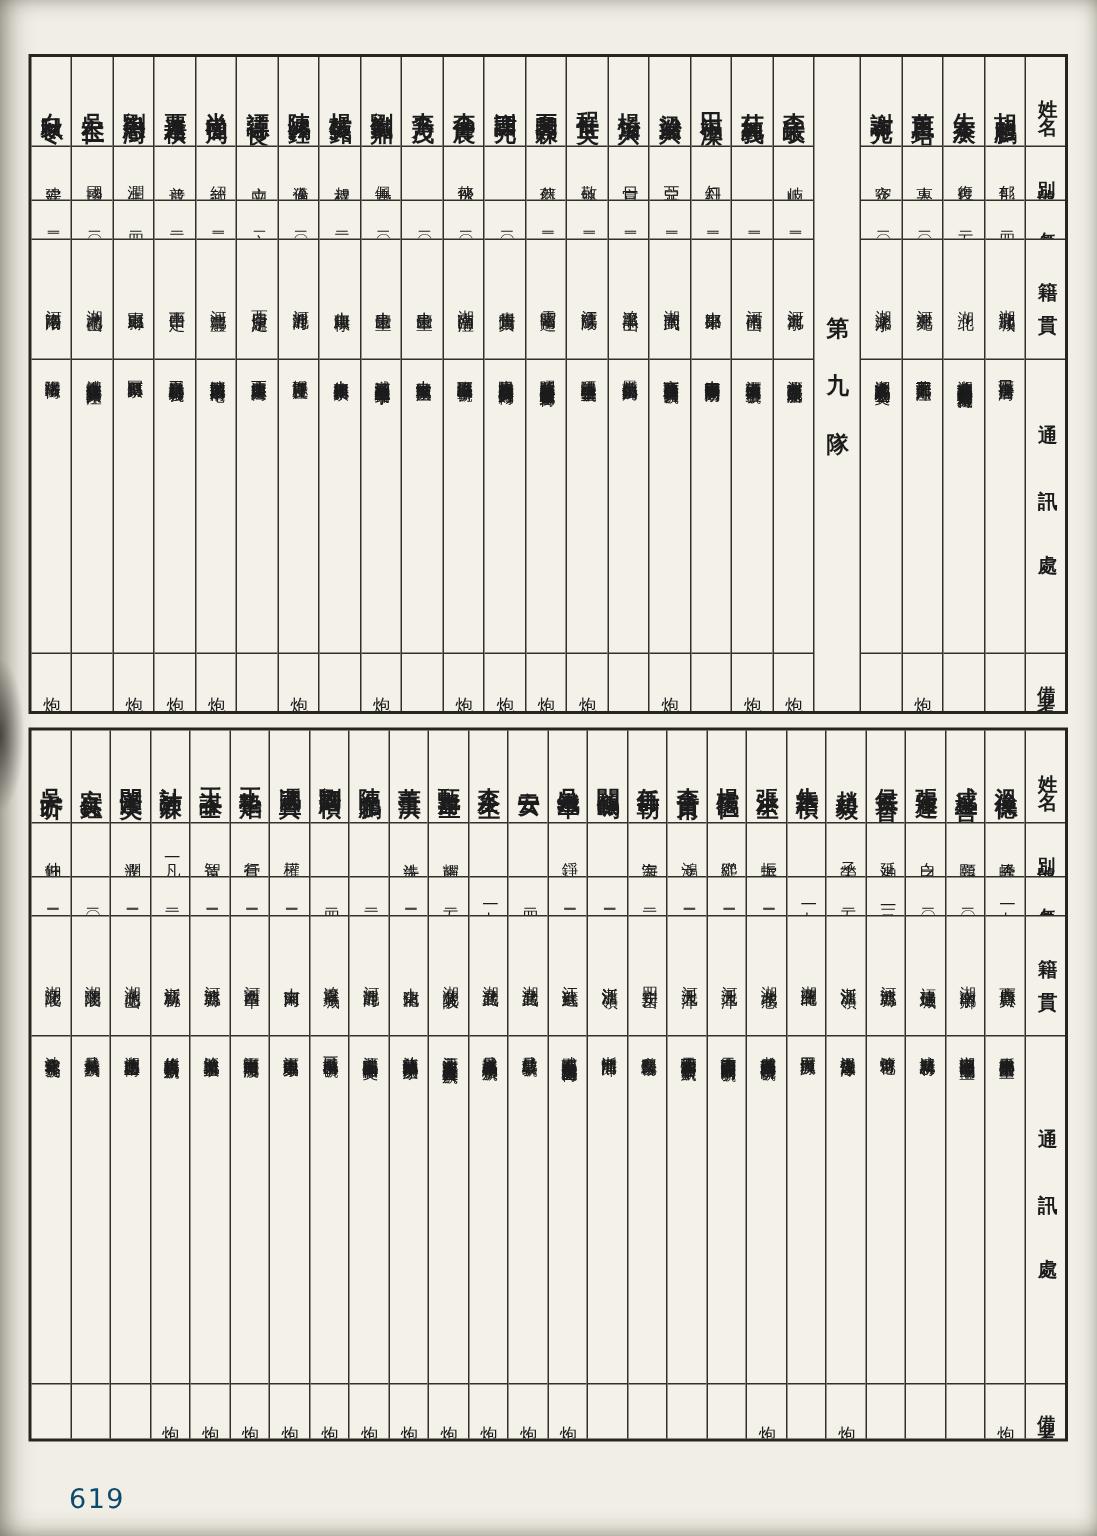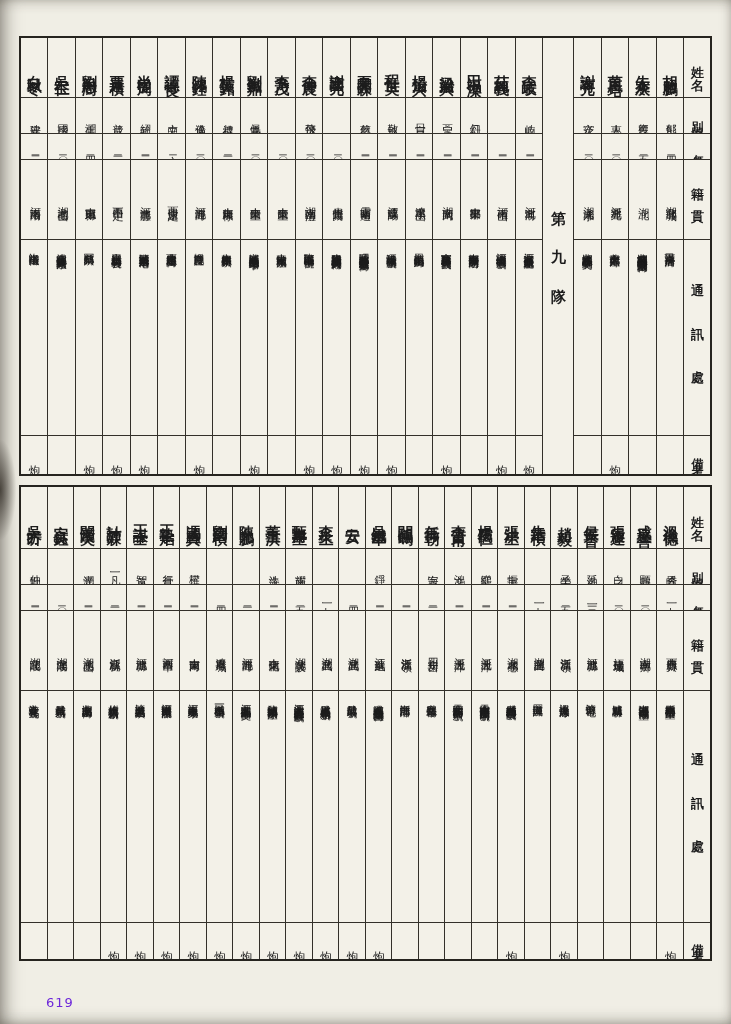--- a/index.html
+++ b/index.html
@@ -73,21 +73,21 @@
   .header-col .row-age .vtext{letter-spacing:2px;font-size:11px;}
   .header-col .row-origin .vtext{letter-spacing:22px;}
   .header-col .row-address{align-items:center;padding-top:0;}
   .header-col .row-address .vtext{letter-spacing:44px;font-size:13px;line-height:normal;}
   .header-col .row-note .vtext{letter-spacing:7px;font-size:12px;}
   
   .section-cell{flex:1 1 auto;border-bottom:none;}
   .section-col .vtext{font-size:15px;font-weight:700;letter-spacing:38px;}
   .page-number{
     position:absolute;left:46px;bottom:14px;
-    font-size:13px;color:#6d28d9;letter-spacing:1px;
+    font-size:18px;color:#0c4a6e;letter-spacing:1px;
     font-family:"DejaVu Sans","Liberation Sans",sans-serif;
   }
 </style>
 </head>
 <body>
 
 <div class="page">
   <div class="smudge"></div>
 
   <div class="table-frame" id="table-top">

